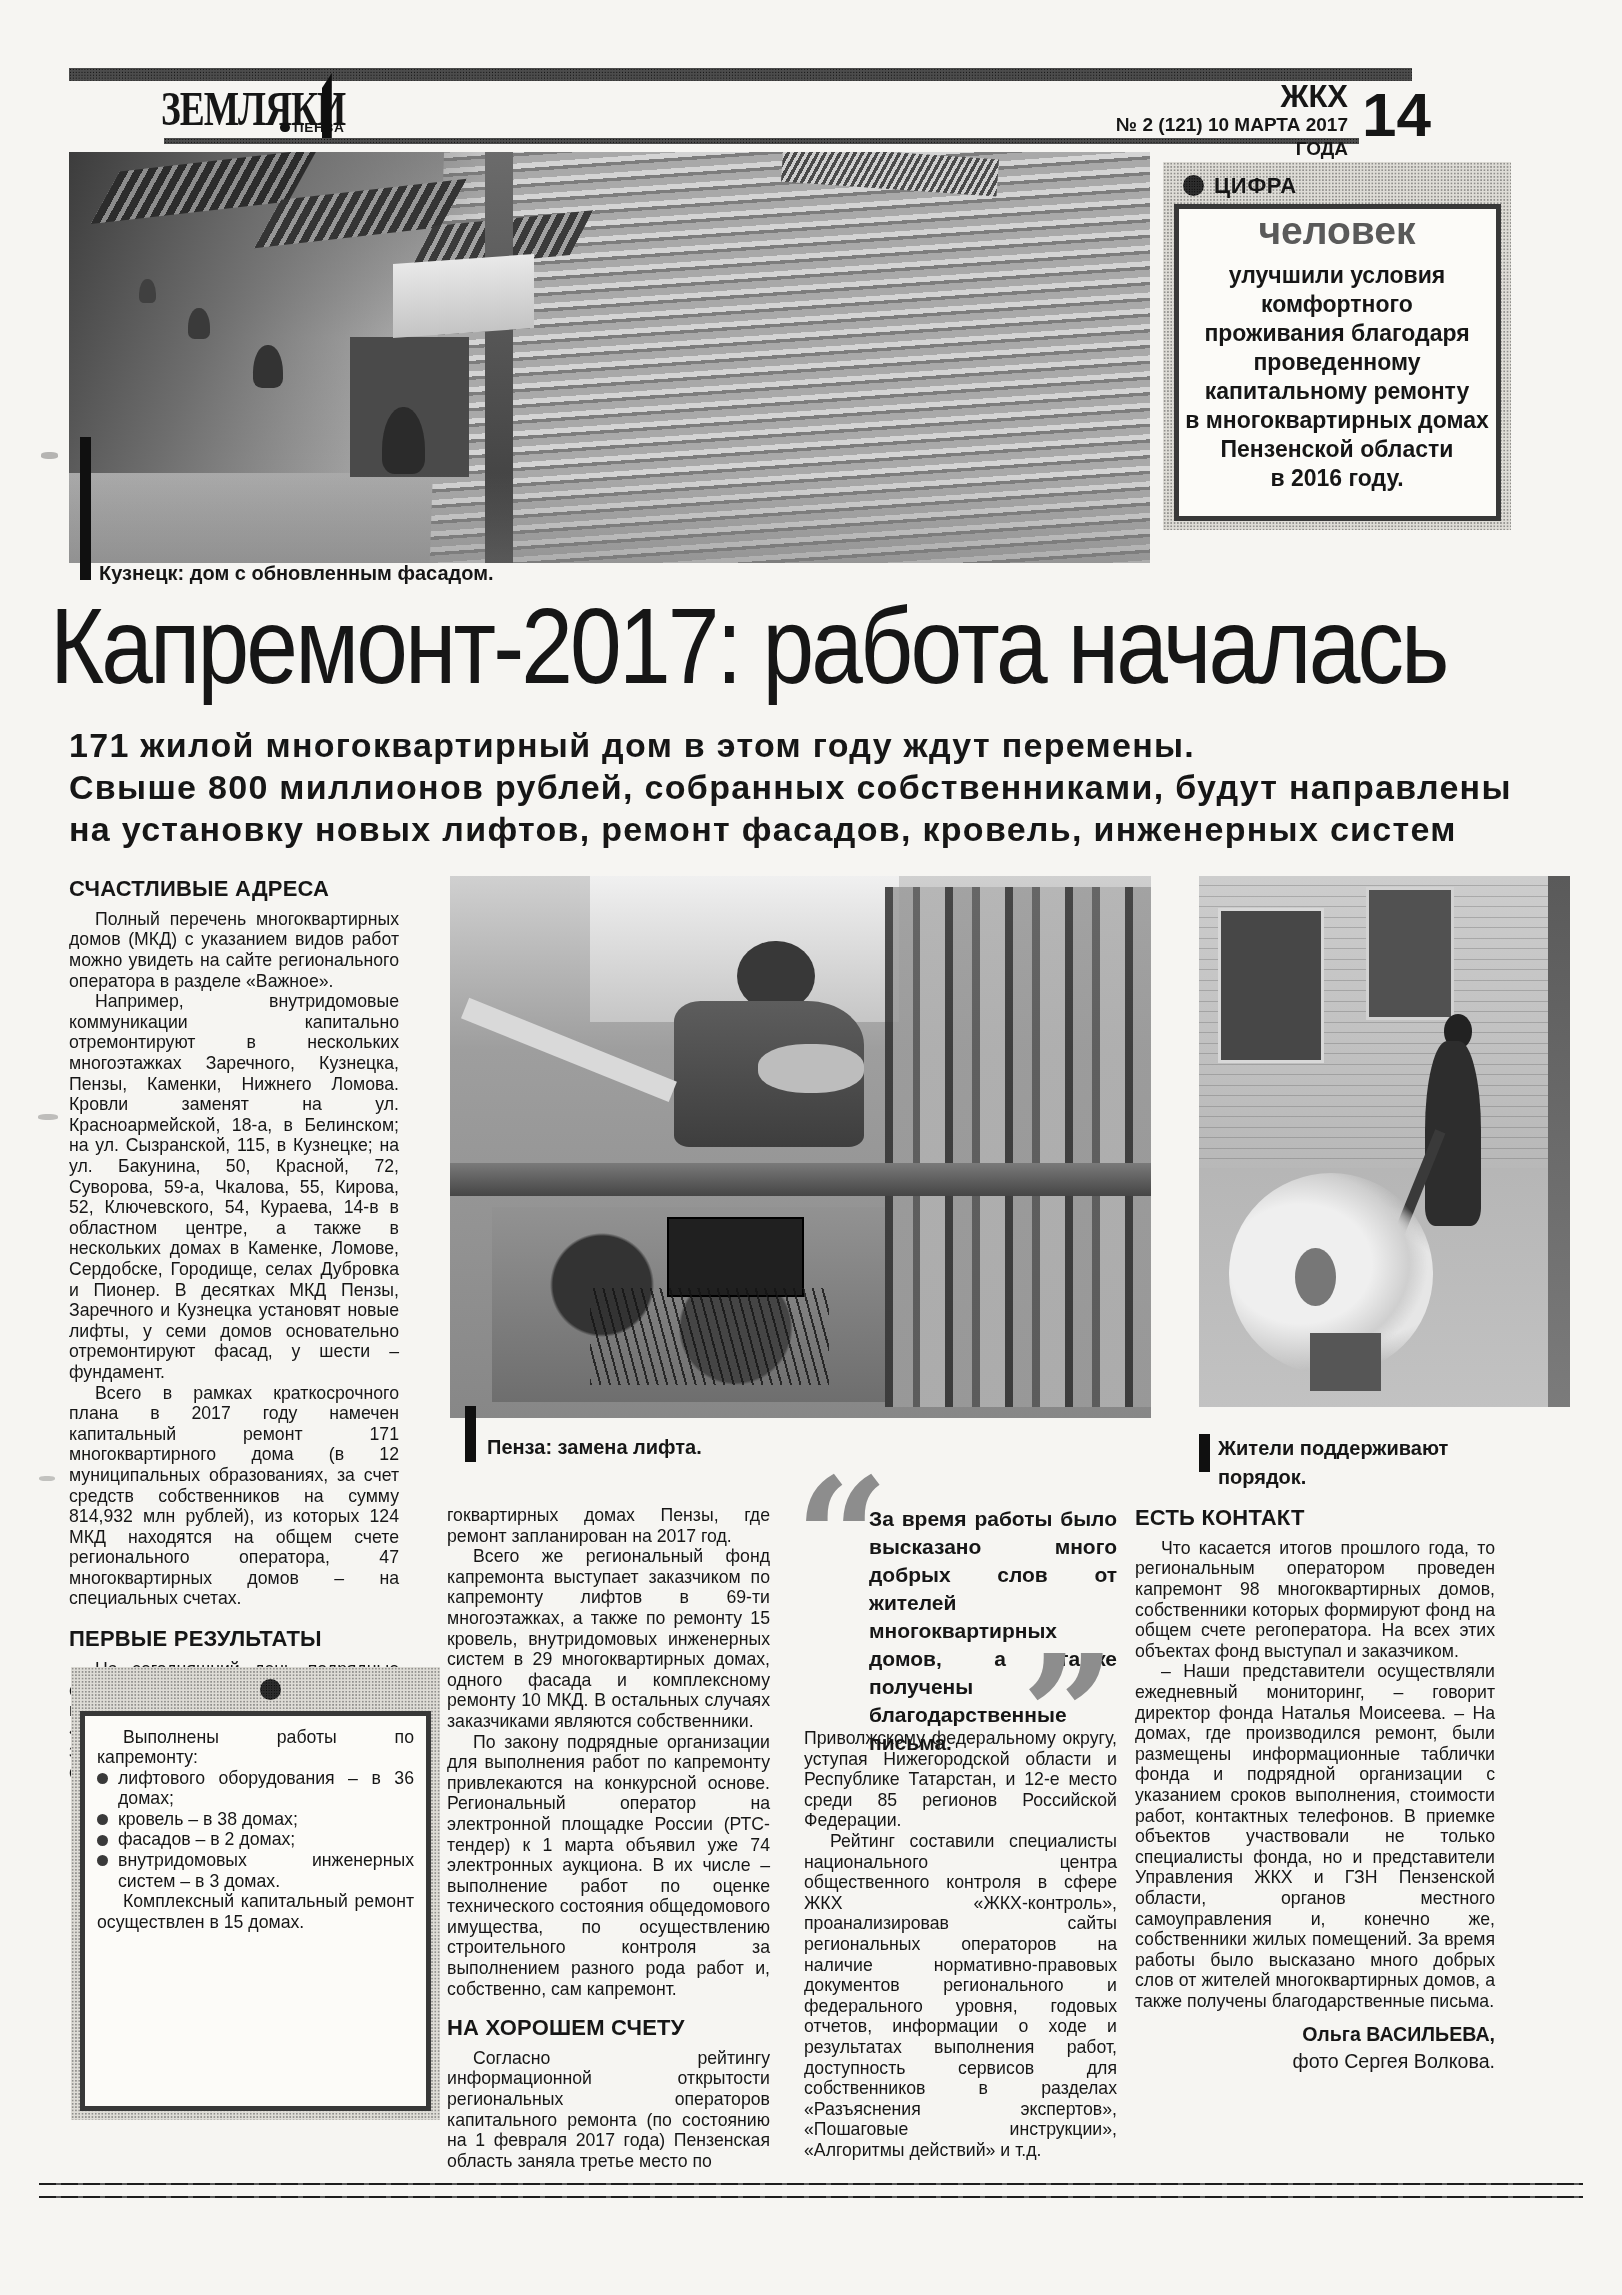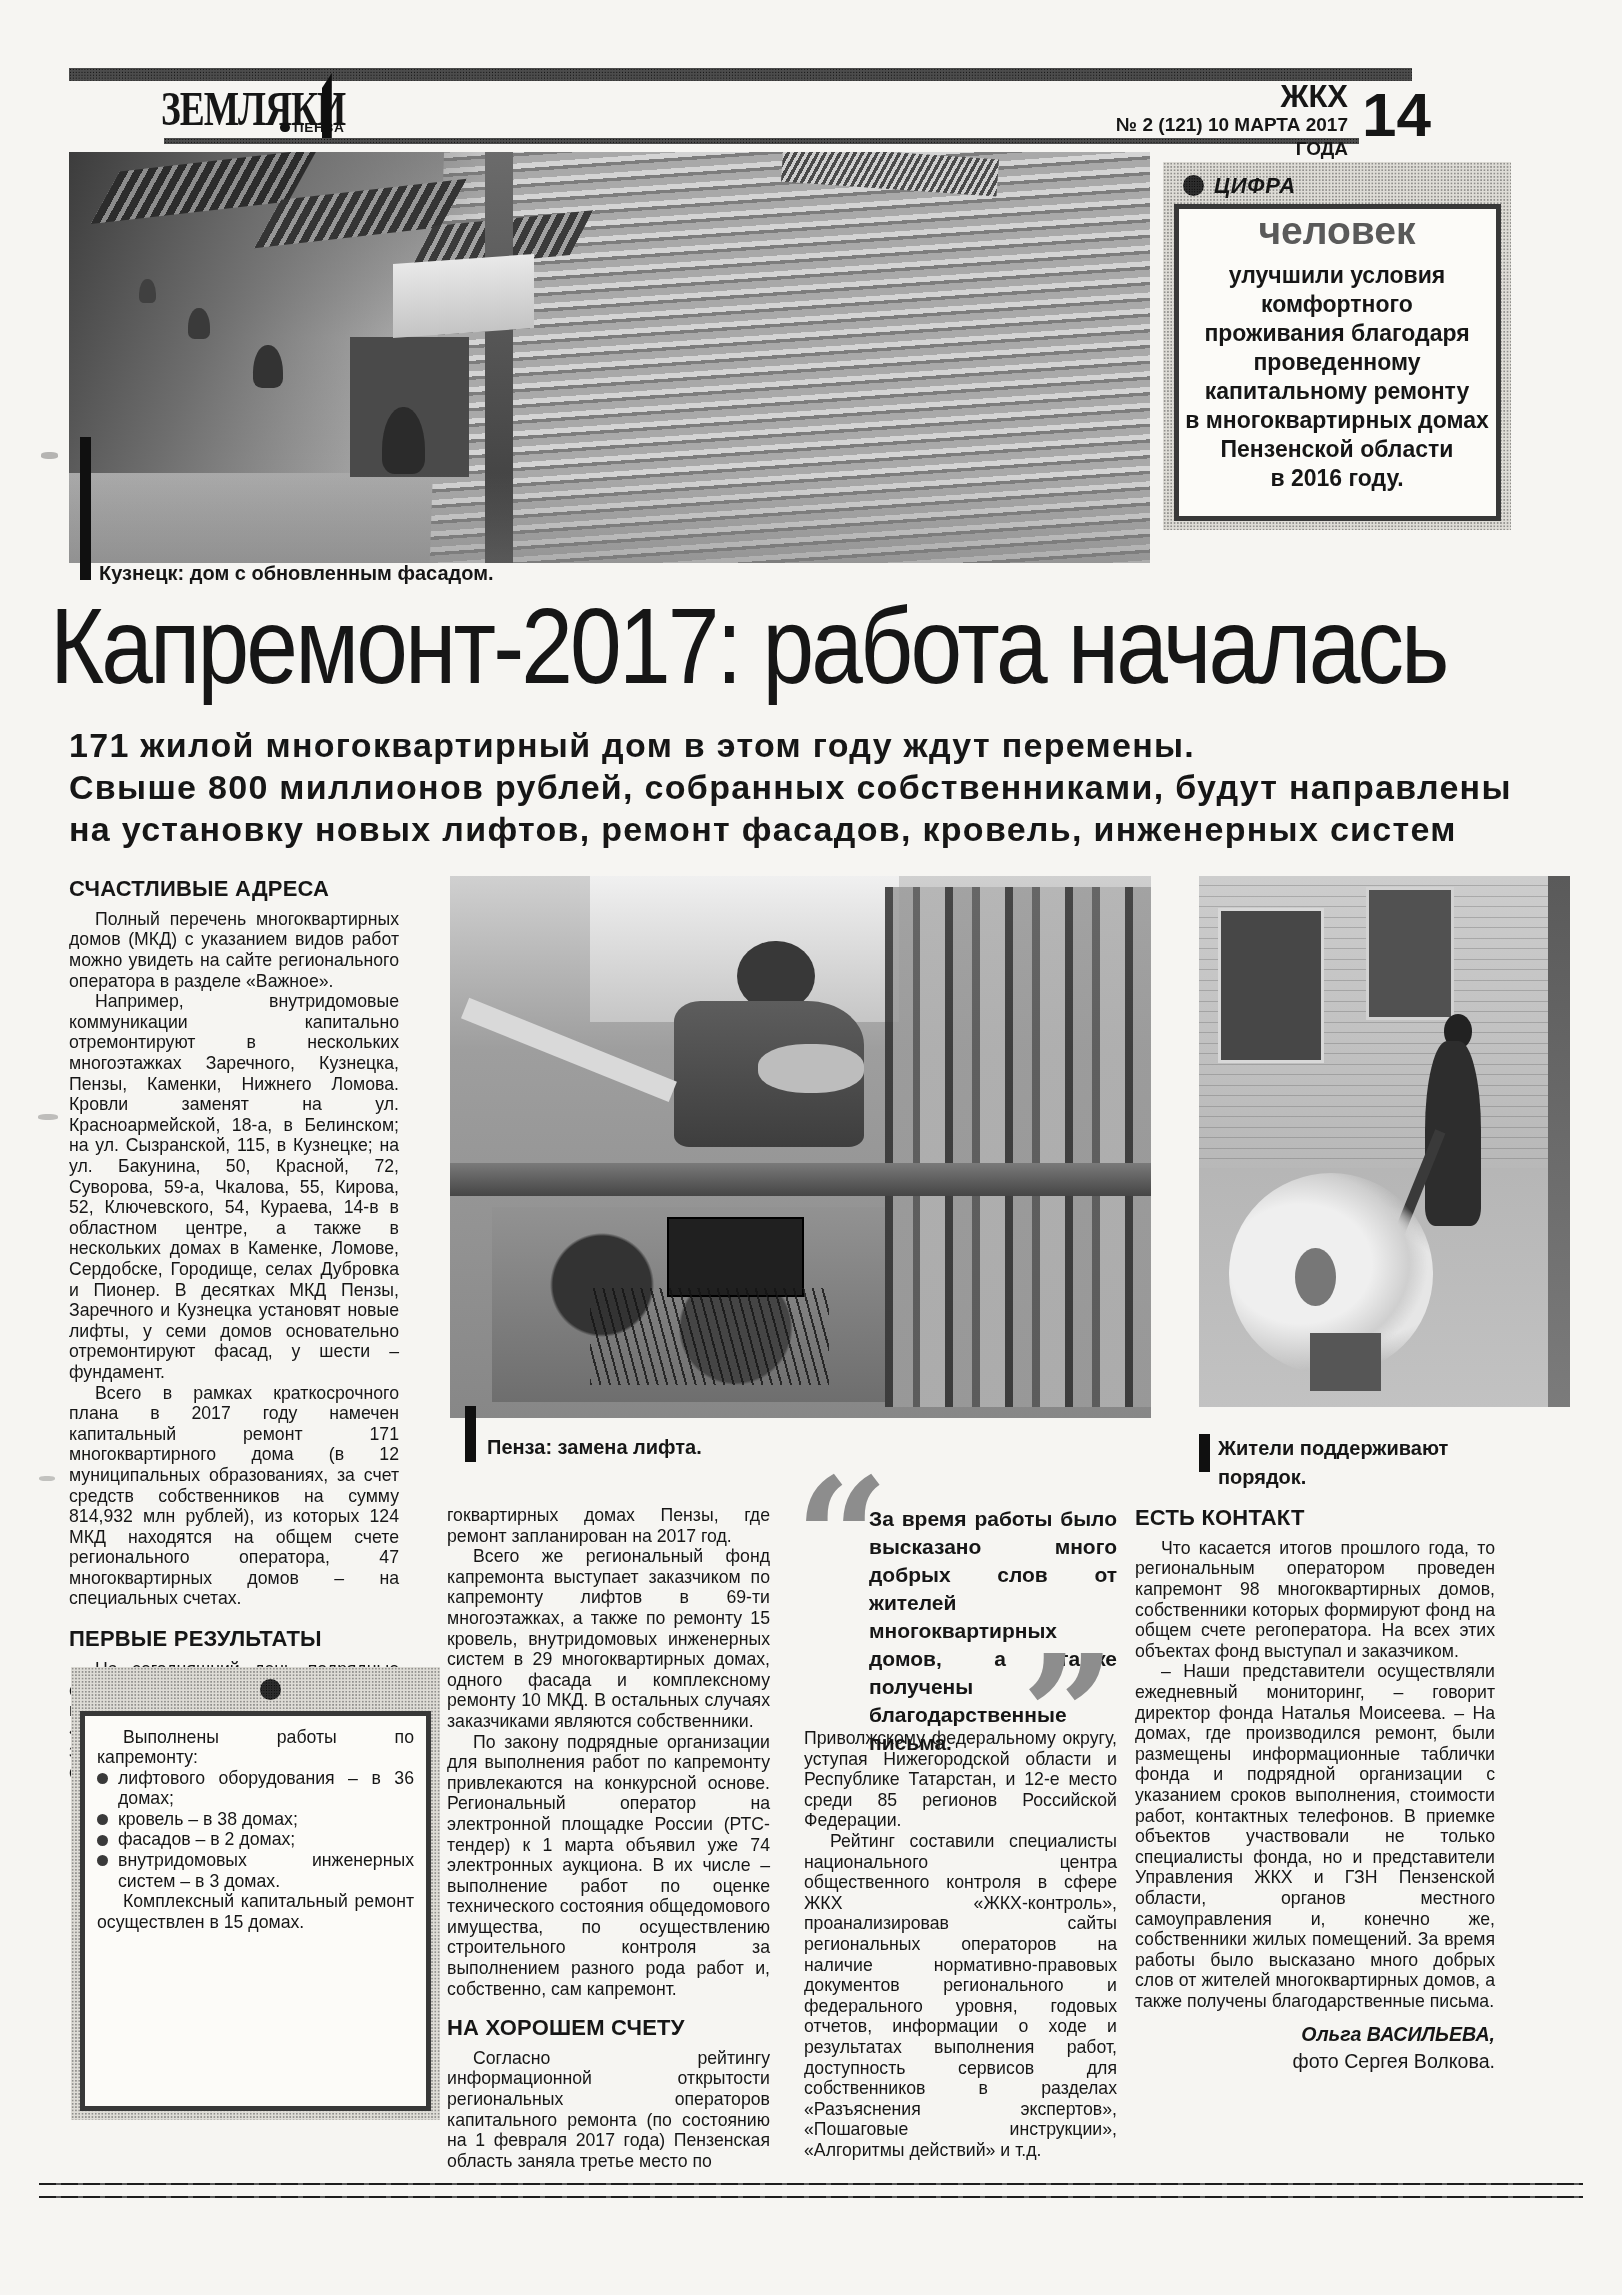--- a/index.html
+++ b/index.html
@@ -32,21 +32,21 @@
   }
   .subline{font-weight:bold;font-size:34px;line-height:42px;letter-spacing:1.3px;white-space:nowrap;}
   .panel-title{display:flex;align-items:center;gap:10.5px;font-weight:bold;font-size:22px;letter-spacing:0.7px;}
   .panel-dot{width:21px;height:21px;border-radius:50%;background:#2d2d2d;flex:0 0 auto;
     background-image:radial-gradient(#000 0.7px, transparent 0.8px);background-size:2.6px 2.6px;}
   .whitebox{background:#fcfbf8;border:5.2px solid #383838;position:absolute;}
   .bullet-row{display:flex;gap:10px;margin:0;}
   .bullet-glyph{width:11px;height:11px;border-radius:50%;background:#3a3a3a;margin-top:5.2px;flex:0 0 auto;}
   .qmark{font-family:"DejaVu Serif", serif;font-weight:bold;font-size:164px;line-height:1;color:#8d8d8d;}
   .photo{overflow:hidden;background:#a8a8a8;}
-  .byline-author{font-weight:bold;font-size:19.6px;text-align:right;margin-top:11.8px;font-style:italic;}
+  .byline-author{font-weight:bold;font-size:19.6px;text-align:right;margin-top:11.8px;}
   .byline-credit{font-size:19.6px;text-align:right;margin-top:3.9px;}
   .capmark{background:#101010;}
 </style>
 </head>
 <body>
 
 <div class="abs dotbar" style="left:69px;top:68px;width:1343px;height:13px;"></div>
 
 <div class="abs" style="left:161px;top:81px;font-family:'Liberation Serif',serif;font-weight:bold;font-size:48px;line-height:55px;letter-spacing:-1.3px;transform:scaleX(.78);transform-origin:0 0;white-space:nowrap;"><span>ЗЕМЛЯКИ</span></div>
 <div class="abs" style="left:280px;top:120px;font-weight:bold;font-size:13.7px;letter-spacing:0.7px;display:flex;align-items:center;gap:3.9px;">
@@ -72,21 +72,21 @@
   <div class="abs" style="left:26%;top:45%;width:11%;height:34%;background:#4a4a4a;"></div>
   <div class="abs" style="left:30%;top:26%;width:13%;height:18%;background:linear-gradient(#e9e9e9,#c4c4c4);transform:skewY(-4deg);"></div>
   <div class="abs" style="left:29%;top:62%;width:43px;height:67px;background:#2b2b2b;border-radius:48% 48% 30% 30%/64% 64% 22% 22%;"></div>
   <div class="abs" style="left:17%;top:47%;width:30px;height:43px;background:#333;border-radius:48% 48% 30% 30%/64% 64% 22% 22%;"></div>
   <div class="abs" style="left:11%;top:38%;width:22px;height:31px;background:#3a3a3a;border-radius:48% 48% 30% 30%/64% 64% 22% 22%;"></div>
   <div class="abs" style="left:6.5%;top:31%;width:17px;height:23.6px;background:#404040;border-radius:48% 48% 30% 30%/64% 64% 22% 22%;"></div>
   <div class="abs" style="left:0;bottom:0;width:100%;height:22%;background:linear-gradient(rgba(130,130,130,0),rgba(125,125,125,.45));"></div>
 </div>
 
 <div class="abs panel" style="left:1163px;top:162px;width:348px;height:368px;">
-  <div class="panel-title" style="padding:10.5px 0 0 19.6px;font-style:italic;">
+  <div class="panel-title" style="padding:10.5px 0 0 19.6px;">
     <span class="panel-dot"></span>
     <span>ЦИФРА</span>
   </div>
   <div class="whitebox" style="top:42px;left:10.5px;right:10.5px;bottom:9.2px;text-align:center;">
     <div style="font-weight:bold;font-size:39px;line-height:42px;color:#5a5a5a;margin-top:1.3px;">человек</div>
     <div style="font-weight:bold;font-size:23px;line-height:29px;margin-top:9.2px;">
       <div>улучшили условия</div>
       <div>комфортного</div>
       <div>проживания благодаря</div>
       <div>проведенному</div>

